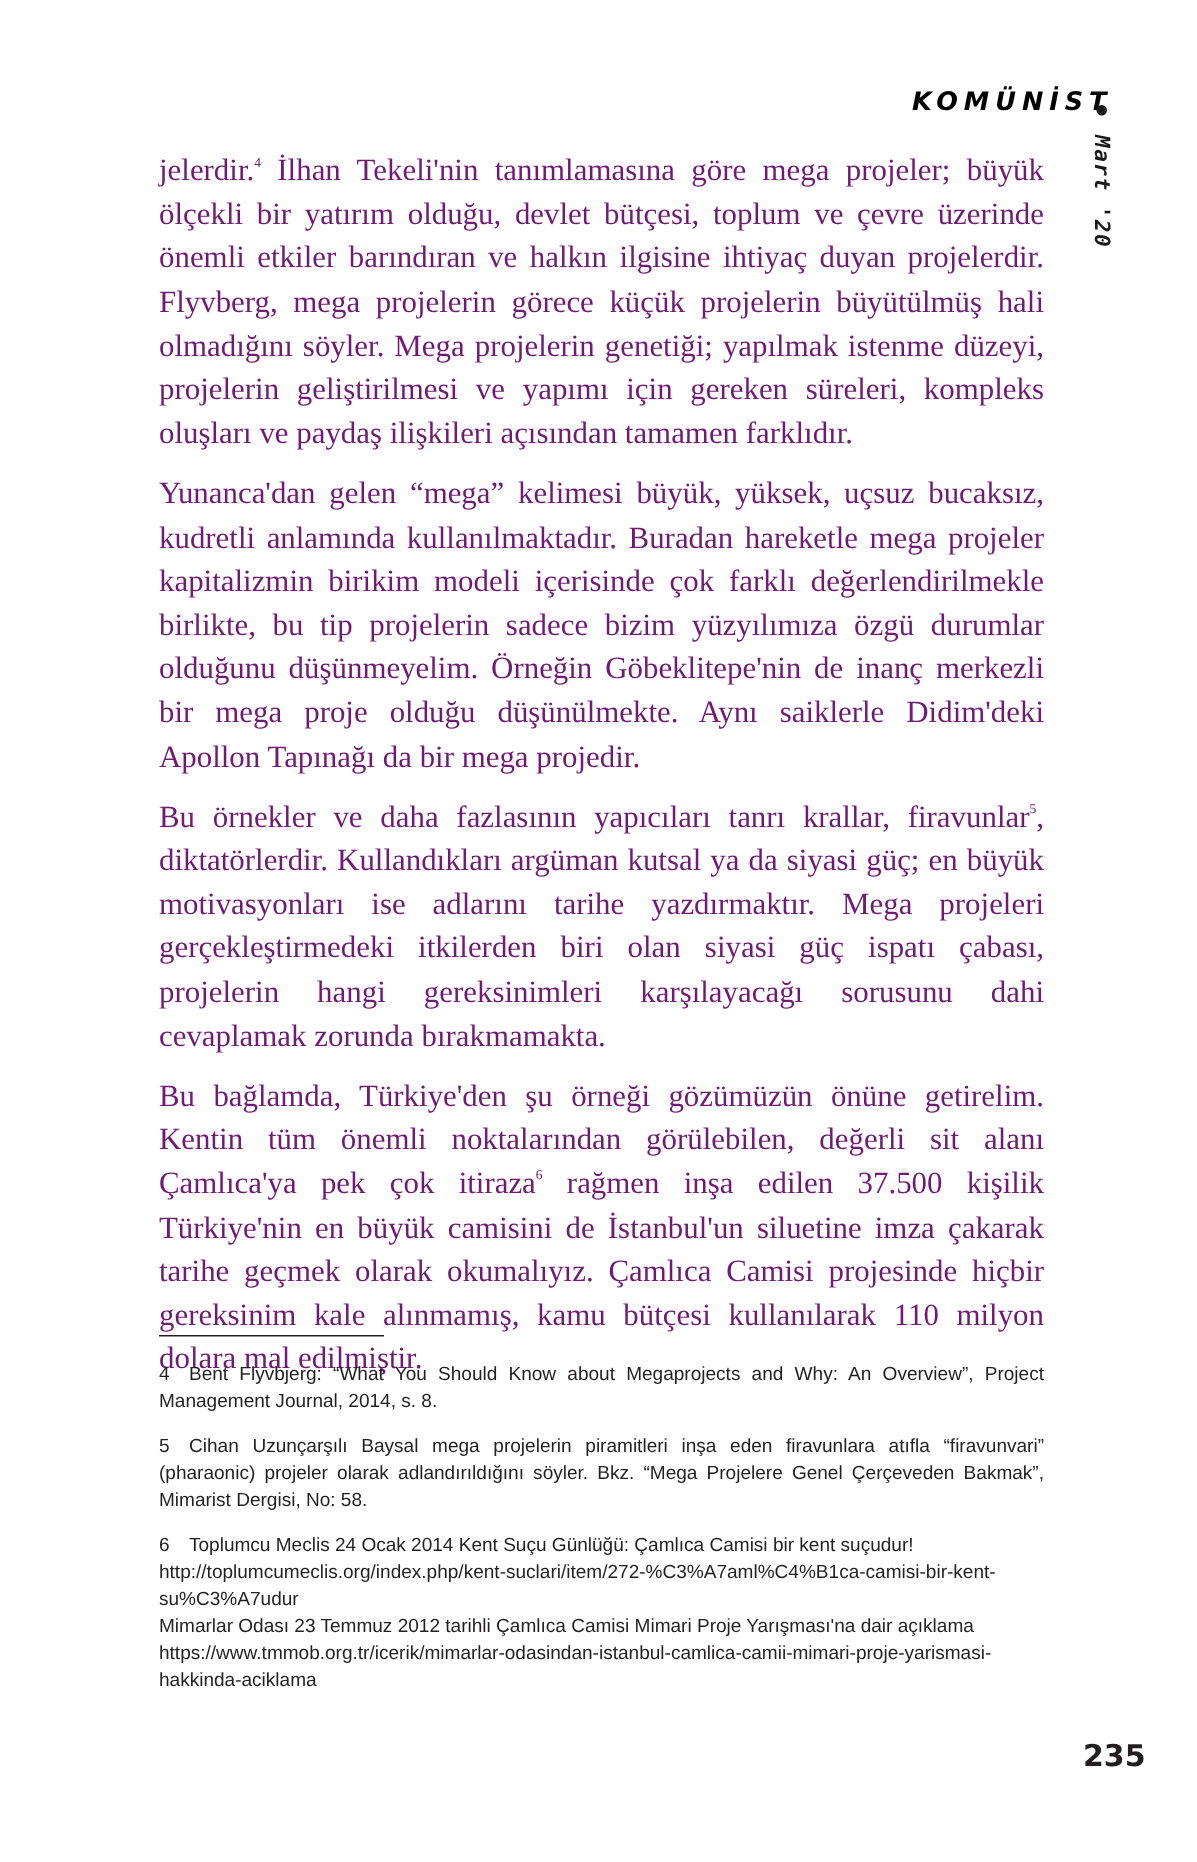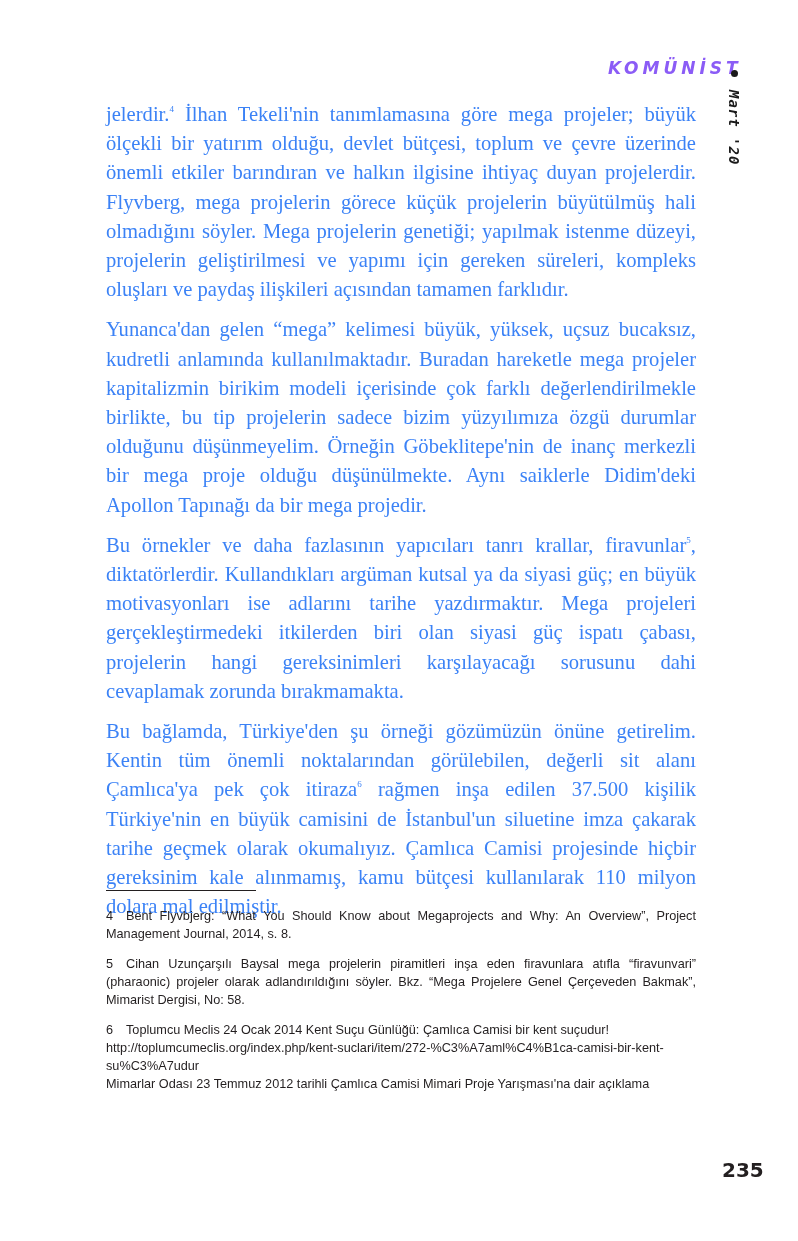--- a/index.html
+++ b/index.html
@@ -16,21 +16,21 @@
     }
     .header-title {
       position: absolute;
       top: 58px;
       left: 608px;
       font-family: "DejaVu Sans", sans-serif;
       font-weight: bold;
       font-style: italic;
       font-size: 17px;
       letter-spacing: 4px;
-      color: #8b5cf6;
+      color: #000000;
     }
     .header-dot {
       position: absolute;
       top: 70px;
       left: 731px;
       width: 7px;
       height: 7px;
       border-radius: 50%;
       background: #1a1a1a;
     }
@@ -48,21 +48,21 @@
     }
     .body-text {
       position: absolute;
       left: 106px;
       top: 100px;
       width: 590px;
       font-family: "Liberation Serif", serif;
       font-size: 20.6px;
       line-height: 29.2px;
       text-align: justify;
-      color: #3b82f6;
+      color: #701a75;
     }
     .body-text p {
       margin: 0 0 11px 0;
     }
     .body-text sup {
       font-size: 9px;
       vertical-align: 9px;
       line-height: 0;
     }
     .fn-rule {
@@ -132,16 +132,17 @@
   <div class="footnote">
     <span class="fn-num">4</span><span>Bent Flyvbjerg: “What You Should Know about Megaprojects and Why: An Overview”, Project Management Journal, 2014, s. 8.</span>
   </div>
   <div class="footnote">
     <span class="fn-num">5</span><span>Cihan Uzunçarşılı Baysal mega projelerin piramitleri inşa eden firavunlara atıfla “firavunvari” (pharaonic) projeler olarak adlandırıldığını söyler. Bkz. “Mega Projelere Genel Çerçeveden Bakmak”, Mimarist Dergisi, No: 58.</span>
   </div>
   <div class="footnote">
     <span class="fn-num">6</span><span>Toplumcu Meclis 24 Ocak 2014 Kent Suçu Günlüğü: Çamlıca Camisi bir kent suçudur!</span>
     <span class="fn-line">http://toplumcumeclis.org/index.php/kent-suclari/item/272-%C3%A7aml%C4%B1ca-camisi-bir-kent-su%C3%A7udur</span>
     <span class="fn-line">Mimarlar Odası 23 Temmuz 2012 tarihli Çamlıca Camisi Mimari Proje Yarışması'na dair açıklama</span>
+    <span class="fn-line">https://www.tmmob.org.tr/icerik/mimarlar-odasindan-istanbul-camlica-camii-mimari-proje-yarismasi-hakkinda-aciklama</span>
   </div>
 </div>
 
 <div class="page-number">235</div>
 
 </body></html>

